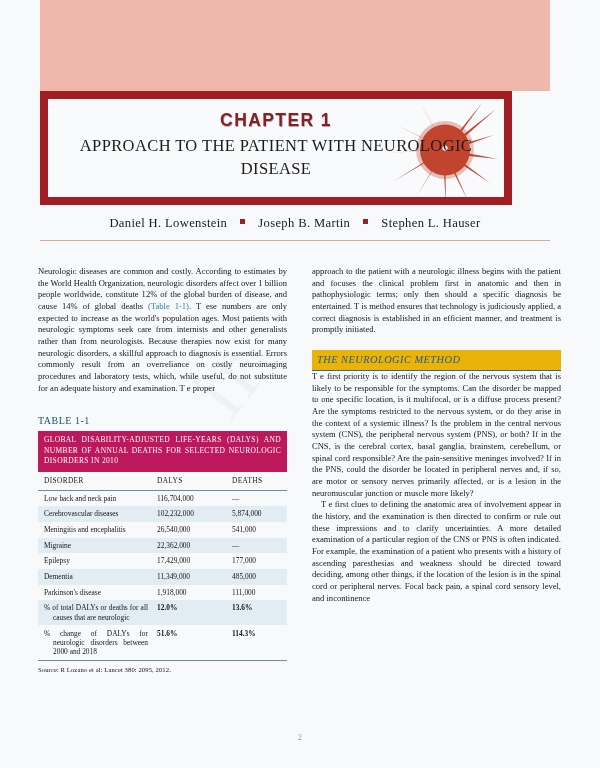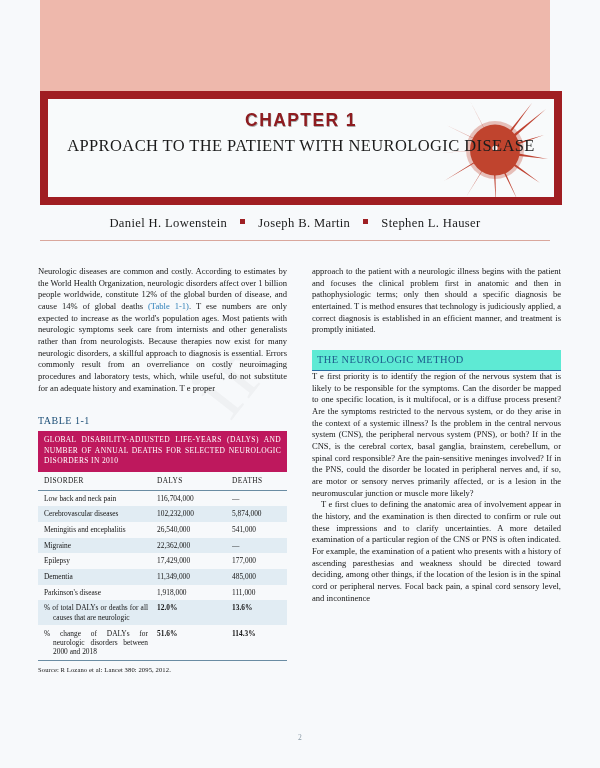--- a/index.html
+++ b/index.html
@@ -13,21 +13,21 @@
   }
 
   
   .top-banner{
     position:absolute;left:40px;top:0;width:510px;height:91px;
     background:#eeb8ac;
   }
 
   
   .chapter-frame{
-    position:absolute;left:40px;top:91px;width:522px;height:114px;
+    position:absolute;left:40px;top:91px;width:472px;height:114px;
     background:#a01e22;
     box-sizing:border-box;
     padding:8px;
   }
   .chapter-inner{
     width:100%;height:100%;
     background:#f8fafb;
     position:relative;
     overflow:hidden;
   }
@@ -133,27 +133,28 @@
   .tbl-bottom{border-top:0.9px solid #6a8ca3;margin-top:0;}
   .table-source{
     font-size:6.6px;
     padding-top:4px;
     color:#161616;
     letter-spacing:.1px;
   }
 
   
   .h1band{
-    background:#5eead4;
+    background:#eab308;
     color:#1d5c8c;
     font-size:10.4px;
     letter-spacing:.45px;
     padding:3px 5px 3px 5px;
     margin-top:14px;
     border-bottom:1.6px solid #2b6da3;
+    font-style:italic;
   }
   .h2sub{
     color:#1d5c8c;
     font-size:9.4px;
     letter-spacing:.4px;
     margin-top:7px;
     margin-bottom:4px;
   }
 
   

